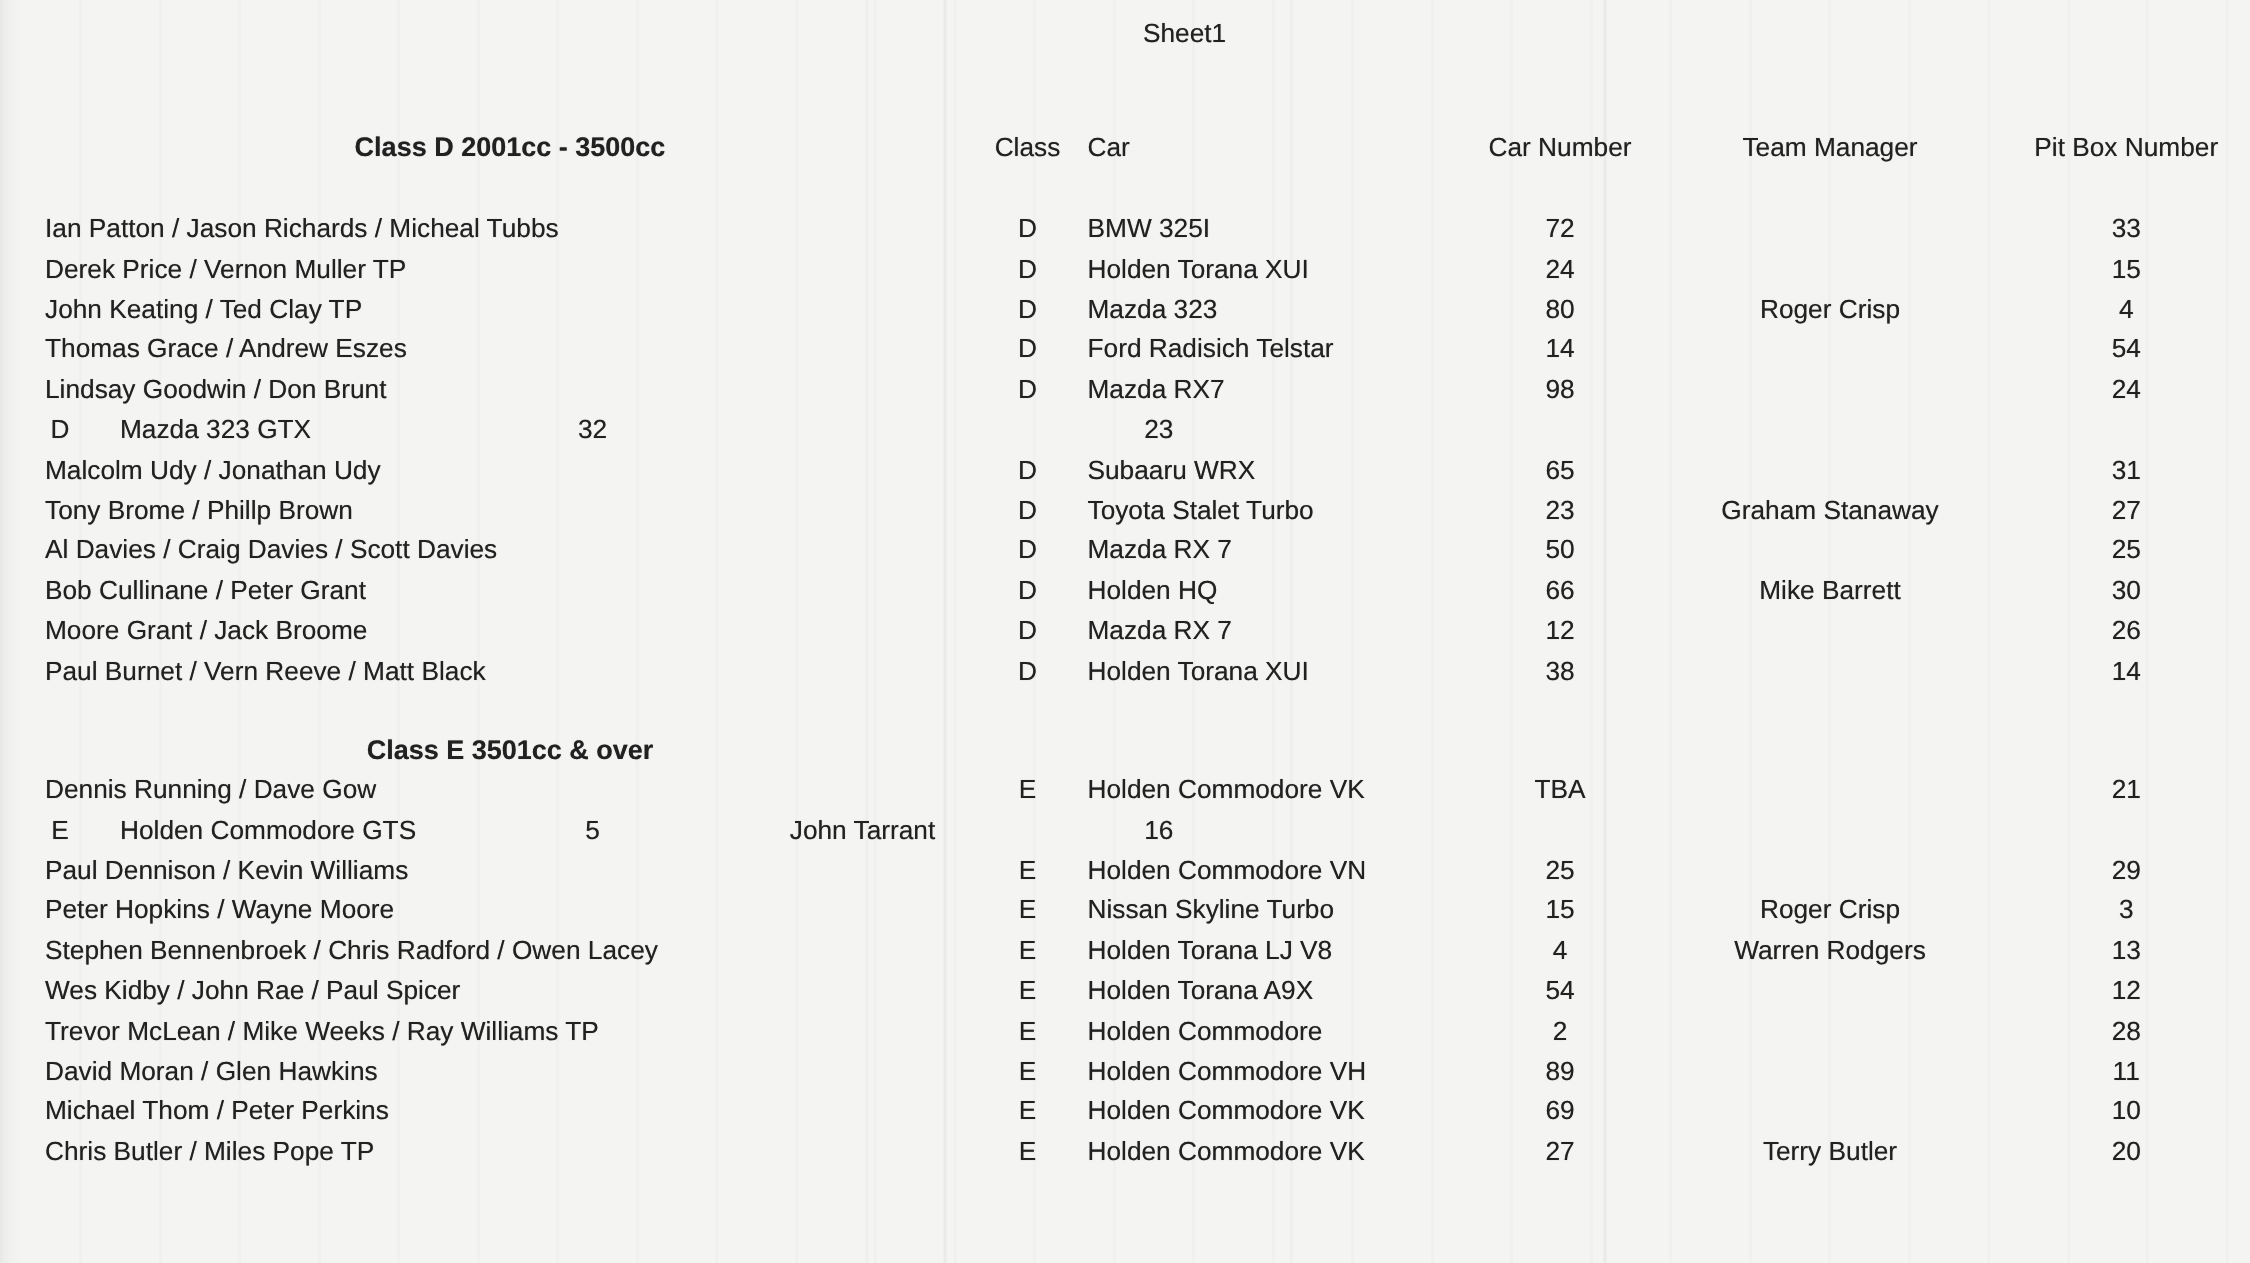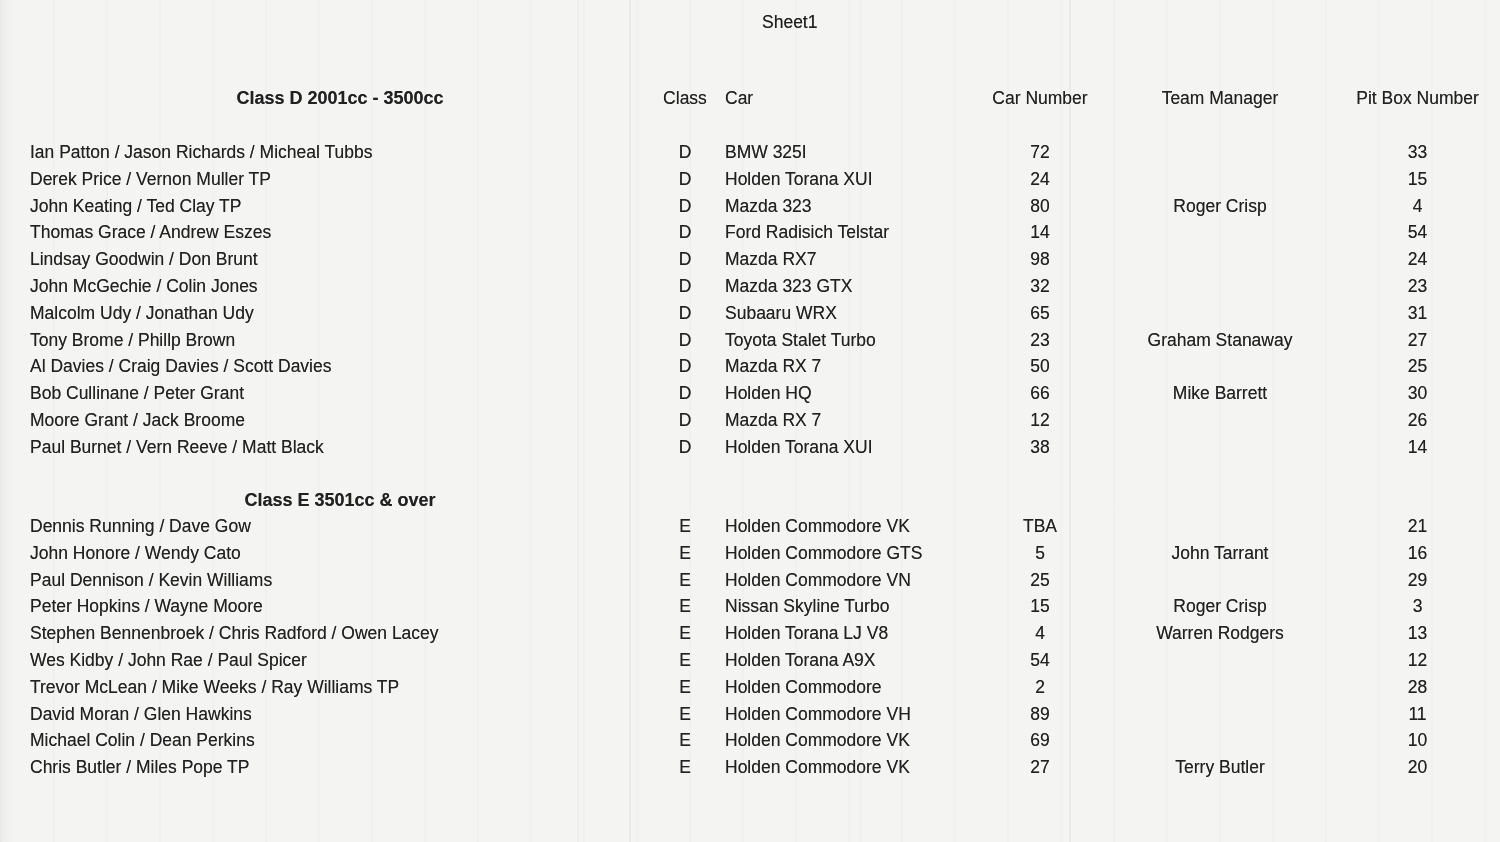--- a/index.html
+++ b/index.html
@@ -99,21 +99,20 @@
       </div>
       <div class="row">
         <div class="c-team">Lindsay Goodwin / Don Brunt</div>
         <div class="c-class">D</div>
         <div class="c-car">Mazda RX7</div>
         <div class="c-num">98</div>
         <div class="c-mgr"></div>
         <div class="c-pit">24</div>
       </div>
       <div class="row">
-        <div class="c-team">John McGechie / Colin Jones</div>
         <div class="c-class">D</div>
         <div class="c-car">Mazda 323 GTX</div>
         <div class="c-num">32</div>
         <div class="c-mgr"></div>
         <div class="c-pit">23</div>
       </div>
       <div class="row">
         <div class="c-team">Malcolm Udy / Jonathan Udy</div>
         <div class="c-class">D</div>
         <div class="c-car">Subaaru WRX</div>
@@ -175,21 +174,20 @@
   <div id="section-e-rows">
       <div class="row">
         <div class="c-team">Dennis Running / Dave Gow</div>
         <div class="c-class">E</div>
         <div class="c-car">Holden Commodore VK</div>
         <div class="c-num">TBA</div>
         <div class="c-mgr"></div>
         <div class="c-pit">21</div>
       </div>
       <div class="row">
-        <div class="c-team">John Honore / Wendy Cato</div>
         <div class="c-class">E</div>
         <div class="c-car">Holden Commodore GTS</div>
         <div class="c-num">5</div>
         <div class="c-mgr">John Tarrant</div>
         <div class="c-pit">16</div>
       </div>
       <div class="row">
         <div class="c-team">Paul Dennison / Kevin Williams</div>
         <div class="c-class">E</div>
         <div class="c-car">Holden Commodore VN</div>
@@ -231,21 +229,21 @@
       </div>
       <div class="row">
         <div class="c-team">David Moran / Glen Hawkins</div>
         <div class="c-class">E</div>
         <div class="c-car">Holden Commodore VH</div>
         <div class="c-num">89</div>
         <div class="c-mgr"></div>
         <div class="c-pit">11</div>
       </div>
       <div class="row">
-        <div class="c-team">Michael Colin / Dean Perkins</div>
+        <div class="c-team">Michael Thom / Peter Perkins</div>
         <div class="c-class">E</div>
         <div class="c-car">Holden Commodore VK</div>
         <div class="c-num">69</div>
         <div class="c-mgr"></div>
         <div class="c-pit">10</div>
       </div>
       <div class="row">
         <div class="c-team">Chris Butler / Miles Pope TP</div>
         <div class="c-class">E</div>
         <div class="c-car">Holden Commodore VK</div>

